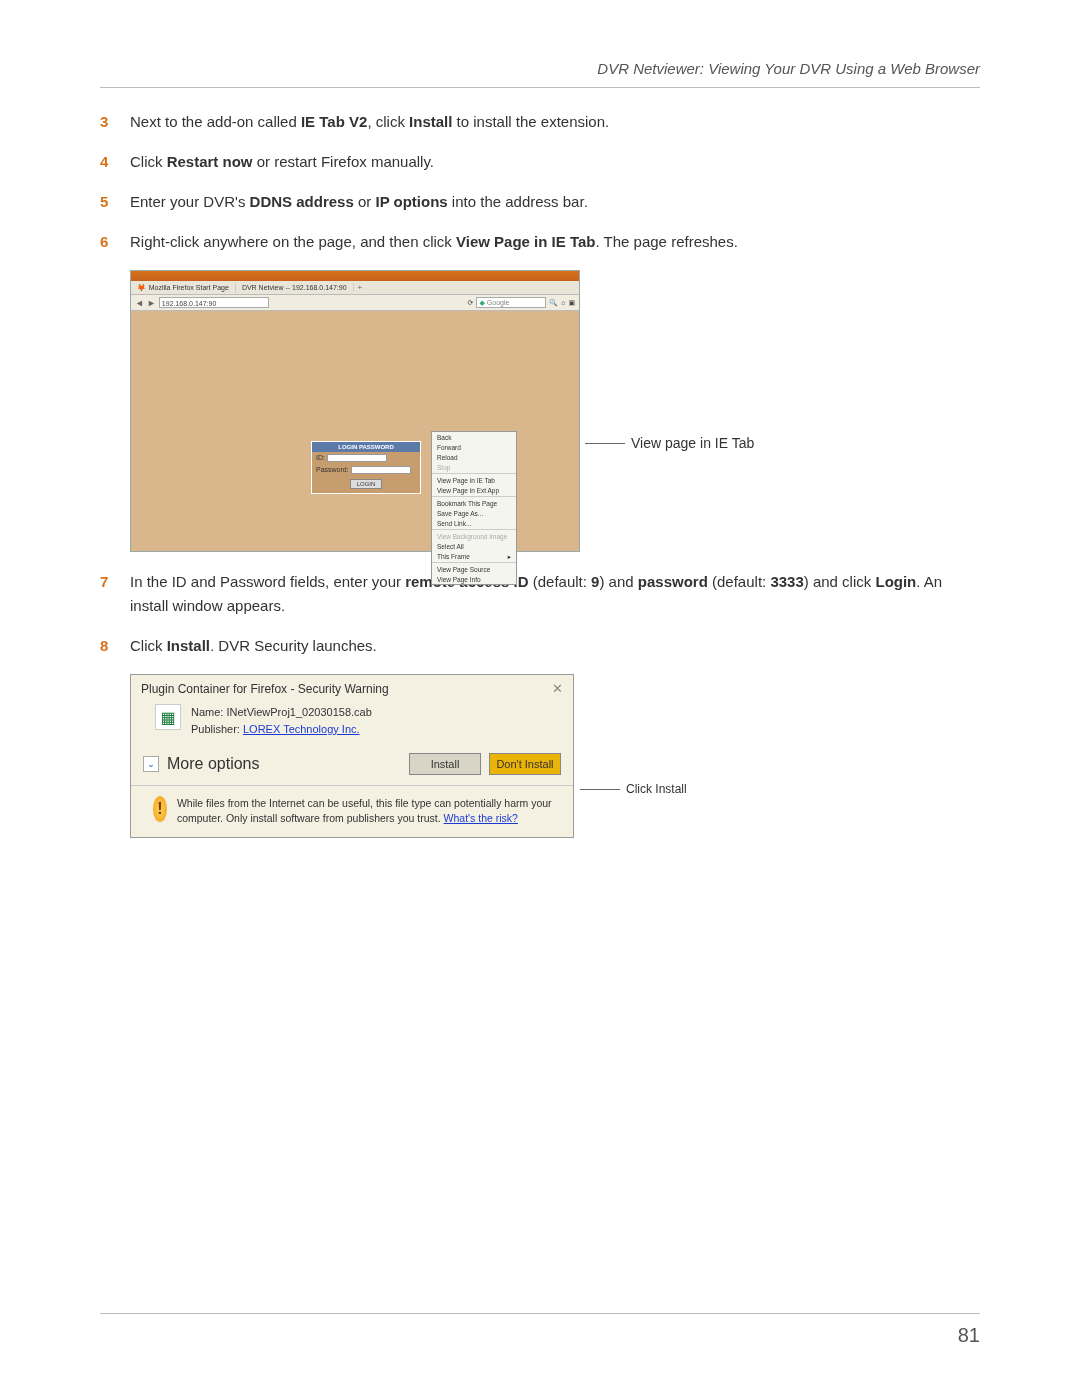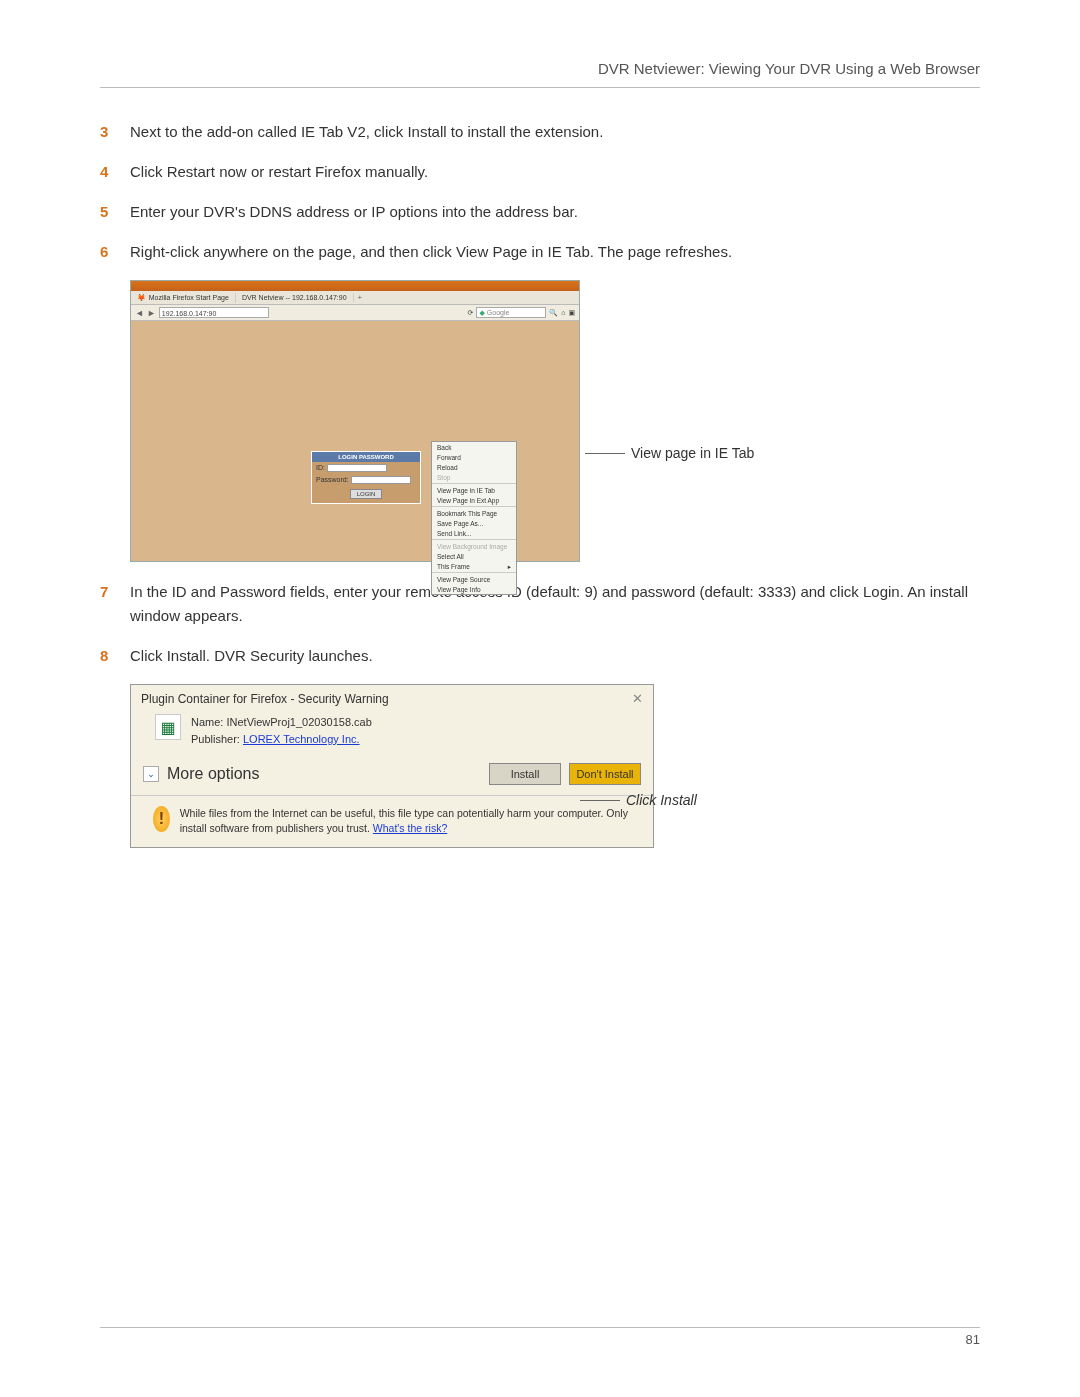--- a/index.html
+++ b/index.html
@@ -13,37 +13,38 @@
   }
   .page {
     padding: 60px 100px 40px 100px;
   }
   .header {
     text-align: right;
     font-size: 15px;
     color: #555;
     padding-bottom: 10px;
     border-bottom: 1px solid #bbb;
-    margin-bottom: 32px;
+    margin-bottom: 22px;
+    font-style: italic;
   }
   .step {
     display: flex;
     margin-bottom: 16px;
     font-size: 15px;
     line-height: 1.6;
     color: #333;
   }
   .step-num {
     color: #d8721a;
     font-weight: bold;
     width: 30px;
     flex-shrink: 0;
   }
   .step-body { flex: 1; }
-  .b { font-weight: normal; }
+  .b { font-weight: bold; }
 
   
   .fig1-wrap {
     margin: 12px 0 18px 30px;
     position: relative;
     width: 720px;
   }
   .browser {
     width: 450px;
     border: 1px solid #9aa;
@@ -155,21 +156,21 @@
   .annot1 .line{width:40px;height:1px;background:#666;}
   .annot1 .lbl{font-size:14px;color:#333;margin-left:6px;white-space:nowrap;}
 
   
   .fig2-wrap{
     margin: 12px 0 10px 30px;
     position: relative;
     width: 720px;
   }
   .dialog{
-    width:524px;
+    width:444px;
     border:1px solid #999;
     background:#f4f0e2;
     font-size:11px;
     position:relative;
   }
   .dlg-title{
     padding:6px 10px;
     font-size:12px;
     color:#333;
     display:flex;
@@ -227,31 +228,31 @@
   }
   .dlg-warn a{color:#1a3ad8;text-decoration:underline;}
 
   .annot2{
     position:absolute;
     left:450px; top:108px;
     display:flex;
     align-items:center;
   }
   .annot2 .line{width:40px;height:1px;background:#666;}
-  .annot2 .lbl{font-size:14px;color:#333;margin-left:6px;white-space:nowrap;font-style:italic;}
+  .annot2 .lbl{font-size:12px;color:#333;margin-left:6px;white-space:nowrap;}
 
   .footer{
     position:absolute;
     bottom:50px;
     left:100px;
     right:100px;
     border-top:1px solid #bbb;
-    padding-top:4px;
+    padding-top:10px;
     text-align:right;
-    font-size:13px;
+    font-size:20px;
     color:#555;
   }
 </style>
 </head>
 <body>
 
 <div class="page">
   <div class="header">
     <span>DVR Netviewer: Viewing Your DVR Using a Web Browser</span>
   </div>

